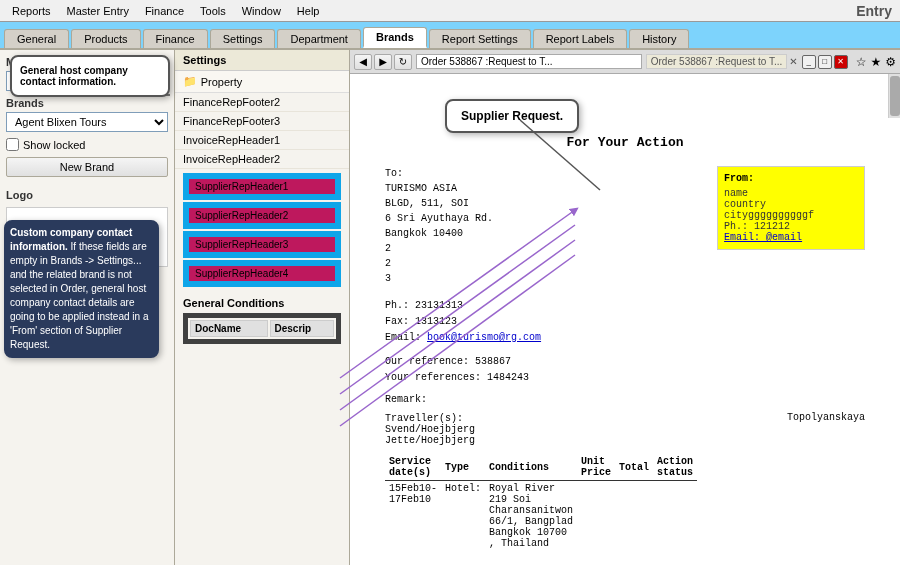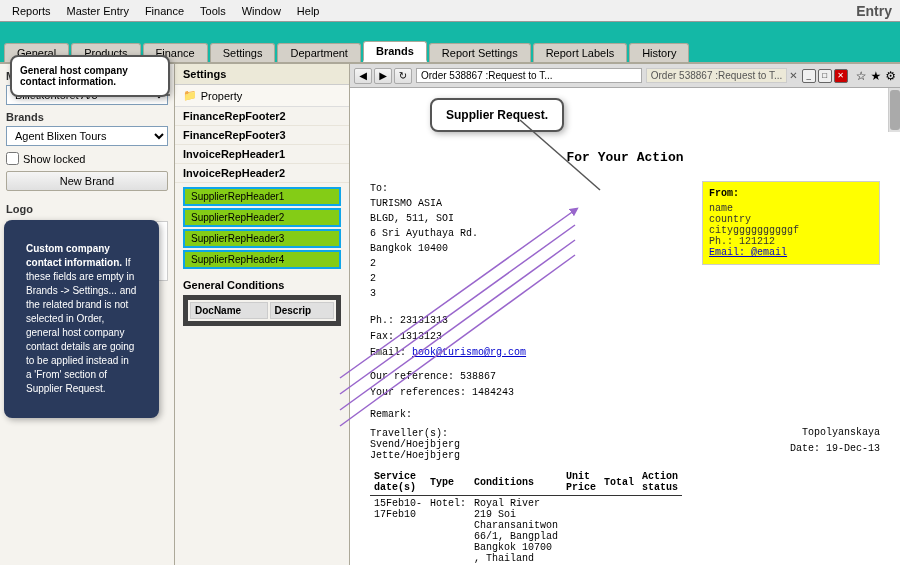--- a/index.html
+++ b/index.html
@@ -3,76 +3,76 @@
   <meta charset="utf-8">
   <style>
     * { box-sizing: border-box; margin: 0; padding: 0; }
     body { font-family: 'Segoe UI', Tahoma, Geneva, Verdana, sans-serif; font-size: 11px; background: #d4d0c8; width: 900px; height: 565px; overflow: hidden; }
 
     
     .menu-bar { background: #f0f0f0; border-bottom: 1px solid #999; display: flex; align-items: center; padding: 2px 4px; height: 22px; }
     .menu-item { padding: 2px 8px; cursor: pointer; font-size: 11px; }
 
     
-    .tab-bar { background: #14b8a6; display: flex; align-items: flex-end; padding: 12px 4px 0; border-bottom: 2px solid #aca899; height: 42px; }
+    .tab-bar { background: #7dd3fc; display: flex; align-items: flex-end; padding: 12px 4px 0; border-bottom: 2px solid #aca899; height: 28px; }
     .tab { padding: 3px 12px; background: #d4d0c8; border: 1px solid #aca899; border-bottom: none; margin-right: 2px; cursor: pointer; font-size: 11px; border-radius: 3px 3px 0 0; }
     .tab.active { background: #fff; border-bottom: 2px solid #fff; z-index: 1; font-weight: bold; }
 
     
     .main-content { display: flex; height: calc(565px - 50px); }
 
     
     .left-panel { width: 175px; background: #f5f3ee; border-right: 1px solid #aca899; padding: 6px; flex-shrink: 0; overflow-y: auto; }
     .section-label { font-size: 11px; font-weight: bold; margin-bottom: 3px; color: #333; }
     .form-group { margin-bottom: 6px; }
     .form-control { width: 100%; border: 1px solid #7f9db9; padding: 2px 4px; font-size: 11px; background: white; }
     select.form-control { height: 20px; }
     .btn { background: linear-gradient(to bottom, #f5f5f5, #e0e0e0); border: 1px solid #aca899; padding: 3px 10px; font-size: 11px; cursor: pointer; border-radius: 2px; display: block; width: 100%; margin-bottom: 12px; }
 
     .logo-section { margin-top: 6px; border: 1px solid #ccc; background: white; height: 60px; display: flex; align-items: center; justify-content: center; overflow: hidden; }
     .logo-text { font-size: 24px; font-weight: bold; color: #cc3300; letter-spacing: -1px; }
 
     
     .middle-panel { width: 175px; background: #f5f3ee; border-right: 1px solid #aca899; flex-shrink: 0; overflow-y: auto; }
     .settings-header { background: #ece9d8; padding: 4px 8px; font-weight: bold; font-size: 11px; border-bottom: 1px solid #ccc; display: flex; align-items: center; gap: 4px; }
-    .settings-list { list-style: none; font-weight: bold; }
+    .settings-list { list-style: none; }
     .settings-list li { padding: 3px 8px; font-size: 11px; cursor: pointer; border-bottom: 1px solid #e8e4da; }
 
     
     .right-panel { flex: 1; background: #808080; position: relative; overflow: hidden; }
     .browser-bar { background: #ddd; border-bottom: 1px solid #aaa; padding: 2px 4px; display: flex; align-items: center; gap: 4px; height: 24px; }
     .browser-controls { display: flex; gap: 2px; align-items: center; }
     .browser-btn { background: linear-gradient(to bottom, #f5f5f5, #e0e0e0); border: 1px solid #aaa; width: 18px; height: 16px; font-size: 10px; cursor: pointer; display: flex; align-items: center; justify-content: center; border-radius: 2px; }
     .address-bar { flex: 1; border: 1px solid #aaa; padding: 1px 4px; font-size: 10px; background: white; }
     .window-controls { display: flex; gap: 2px; }
     .win-btn { width: 14px; height: 14px; border-radius: 2px; border: 1px solid #666; cursor: pointer; display: flex; align-items: center; justify-content: center; font-size: 8px; }
     .win-min { background: #f0f0f0; }
     .win-max { background: #f0f0f0; }
     .win-close { background: #cc0000; color: white; }
 
-    .document-area { background: white; margin: 0; overflow-y: auto; height: calc(100% - 24px); padding: 20px; font-size: 11px; font-family: 'Courier New', monospace; }
+    .document-area { background: white; margin: 0; overflow-y: auto; height: calc(100% - 24px); padding: 35px; font-size: 11px; font-family: 'Courier New', monospace; }
     .doc-title { text-align: center; font-size: 13px; font-weight: bold; margin-bottom: 16px; }
     .doc-columns { display: flex; gap: 20px; }
     .doc-left { flex: 1; }
     .doc-right { width: 200px; }
     .from-box { background: #ffff00; padding: 6px; border: 1px solid #ccc; font-size: 10px; }
     .from-label { font-weight: bold; margin-bottom: 4px; }
     .from-field { color: #333; }
     .from-field.email { color: #0000cc; text-decoration: underline; }
     .doc-address { margin-bottom: 12px; font-size: 10px; line-height: 1.5; }
     .doc-ref { margin-bottom: 8px; font-size: 10px; line-height: 1.6; }
     .doc-remarks { margin-bottom: 8px; font-size: 10px; }
     .doc-table { width: 100%; border-collapse: collapse; font-size: 10px; margin-top: 8px; }
     .doc-table th { border-bottom: 1px solid #333; text-align: left; padding: 2px 4px; font-weight: bold; }
     .doc-table td { padding: 2px 4px; vertical-align: top; }
     .reservation-info { text-align: right; font-size: 10px; line-height: 1.6; }
 
     
     .supplier-headers { padding: 4px 8px; }
-    .supplier-header-item { background: #84cc16; border: 2px solid #0ea5e9; padding: 2px 6px; margin-bottom: 2px; font-size: 10px; cursor: pointer; }
+    .supplier-header-item { background: #be185d; border: 6px solid #0ea5e9; padding: 2px 6px; margin-bottom: 2px; font-size: 10px; cursor: pointer; }
 
     
     .gen-conditions { padding: 4px 8px; }
     .gen-conditions-header { font-weight: bold; font-size: 11px; margin-bottom: 4px; }
     .conditions-table { width: 100%; border: 5px solid #404040; font-size: 10px; }
     .conditions-table th { background: #e0e0e0; padding: 2px 4px; border: 1px solid #ccc; text-align: left; }
 
     
     .tooltip-bubble { position: absolute; background: white; border: 2px solid #333; border-radius: 8px; padding: 8px; font-size: 11px; box-shadow: 2px 2px 6px rgba(0,0,0,0.3); z-index: 100; }
     .tooltip-bubble.dark { background: #2a3a5c; color: white; border-color: #2a3a5c; }
@@ -129,21 +129,21 @@
       <div class="form-group" style="display:flex;align-items:center;gap:4px;">
         <input type="checkbox" style="">
         <label>Show locked</label>
       </div>
       <button class="btn">New Brand</button>
       <div class="section-label">Logo</div>
       <div class="logo-section">
         <span class="logo-text">LOR</span>
       </div>
 
-      <div class="tooltip-bubble dark" style="position:absolute;left:4px;top:220px;width:155px;z-index:200;font-size:10px;padding:20px;line-height:1.4;">
+      <div class="tooltip-bubble dark" style="position:absolute;left:4px;top:220px;width:155px;z-index:200;font-size:10px;padding:4px;line-height:1.4;">
         <strong>Custom company contact information.</strong>
         <span> If these fields are empty in Brands -&gt; Settings... and the related brand is not selected in Order, general host company contact details are going to be applied instead in a 'From' section of Supplier Request.</span>
       </div>
     </div>
 
     <div class="middle-panel">
       <div class="settings-header">
         <span>Settings</span>
       </div>
       <div style="display:flex;align-items:center;padding:4px 8px;background:#f9f7f2;border-bottom:1px solid #ddd;">
@@ -203,21 +203,21 @@
       </div>
 
       <div class="document-area">
 
         <div style="position:relative;">
           <div class="tooltip-bubble" style="position:absolute;top:-10px;left:60px;background:white;border:2px solid #555;border-radius:8px;padding:8px 14px;font-size:12px;font-weight:bold;font-family:sans-serif;white-space:nowrap;z-index:100;box-shadow:2px 2px 6px rgba(0,0,0,0.3);">
             <span>Supplier Request.</span>
           </div>
         </div>
 
-        <div style="margin-top:42px;">
+        <div style="margin-top:26px;">
           <div class="doc-title">For Your Action</div>
         </div>
 
         <div class="doc-columns">
           <div class="doc-left">
             <div class="doc-address">
               <div>To:</div>
               <div>TURISMO ASIA</div>
               <div>BLGD, 511, SOI</div>
               <div>6 Sri Ayuthaya Rd.</div>
@@ -279,21 +279,20 @@
             <div class="from-box">
               <div class="from-label">From:</div>
               <div class="from-field">name</div>
               <div class="from-field">country</div>
               <div class="from-field">cityggggggggggf</div>
               <div class="from-field">Ph.: 121212</div>
               <div class="from-field email">Email: @email</div>
             </div>
             <div class="reservation-info" style="margin-top:160px;">
               <div>Topolyanskaya</div>
-              <div>Date: 19-Dec-13</div>
             </div>
           </div>
         </div>
       </div>
 
       <div style="position:absolute;right:0;top:24px;width:12px;height:calc(100%-24px);background:#e0e0e0;border-left:1px solid #ccc;">
         <div style="width:10px;height:40px;background:#aaa;border-radius:3px;margin:2px 1px;cursor:pointer;"></div>
       </div>
     </div>
   </div>

